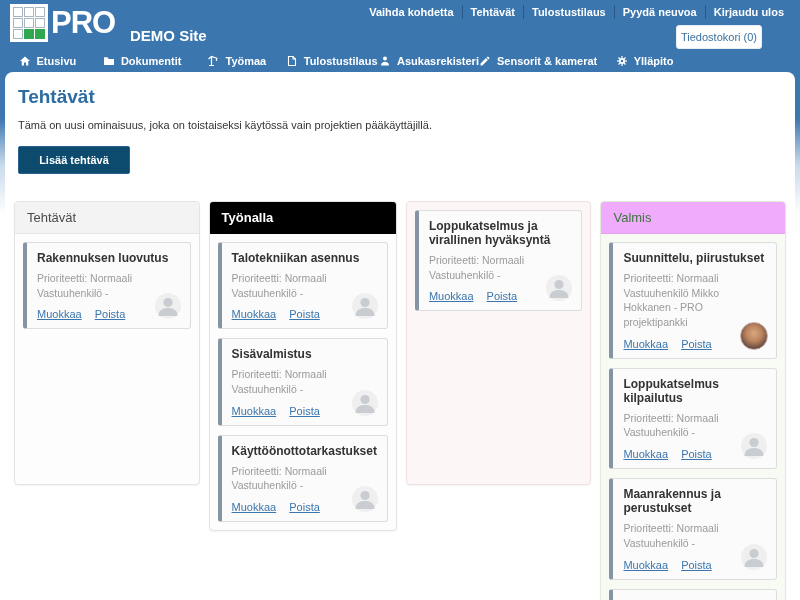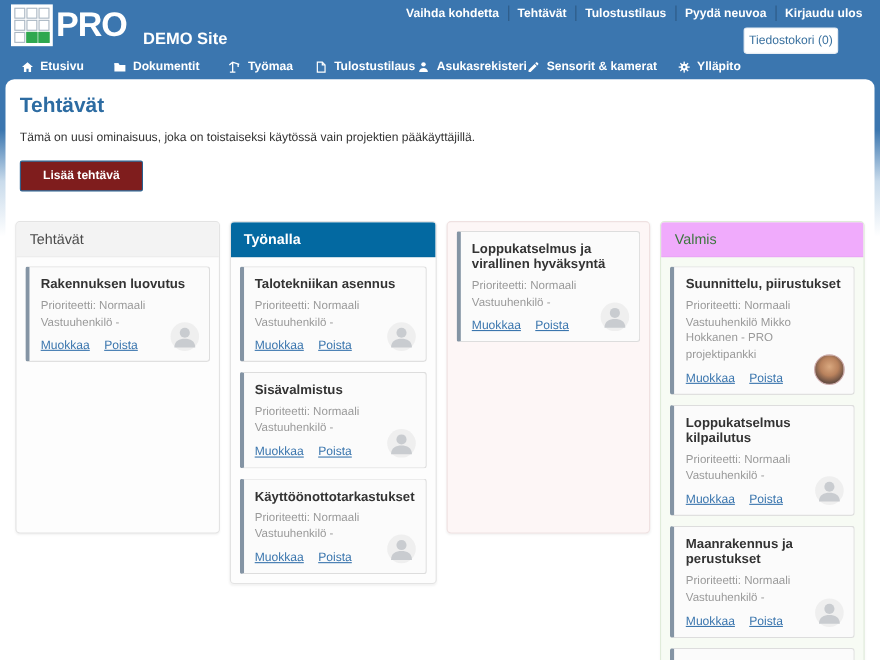--- a/index.html
+++ b/index.html
@@ -43,33 +43,33 @@
   .nav-item .nicon svg { width: 12px; height: 12px; display: block; }
 
   
   .panel {
     position: absolute; top: 72px; left: 5px; right: 5px; bottom: 0;
     background: #ffffff; border-radius: 8px 8px 0 0; padding: 14px 9px 0 9px;
   }
   .page-title { color: #2d6ca2; font-size: 19px; font-weight: bold; margin: 0 0 11px 4px; }
   .page-desc { font-size: 11px; color: #333333; margin: 0 0 15px 4px; }
   .add-btn {
-    display: inline-block; background: #7f1d1d; border: 1px solid #28608f; border-radius: 2px;
+    display: inline-block; background: #0c4a6e; border: 1px solid #28608f; border-radius: 2px;
     color: #ffffff; font-size: 11px; font-weight: bold; width: 112px; text-align: center; padding: 7px 0;
     margin-left: 4px; cursor: pointer; font-family: "Liberation Sans", sans-serif;
   }
 
   
   .board { display: flex; gap: 9px; margin-top: 27px; align-items: flex-start; }
   .column { flex: 1; border: 1px solid #e3e3e3; border-radius: 4px; min-height: 284px; background: #fdfdfd; box-shadow: 0 1px 2px rgba(0,0,0,0.05); }
   .column.stopped { background: #fdf6f6; border-color: #efe1e1; }
   .column.done { background: #f7fbf4; border-color: #e0ebd9; }
   .col-header { padding: 8px 12px; font-size: 13px; border-radius: 3px 3px 0 0; border-bottom: 1px solid rgba(0,0,0,0.05); }
   .todo .col-header { background: #f3f3f3; color: #4a4a4a; }
-  .inprogress .col-header { background: #0369a1; color: #ffffff; font-weight: bold; }
+  .inprogress .col-header { background: #000000; color: #ffffff; font-weight: bold; }
   .stopped .col-header { background: #f1dcdc; color: #a94442; }
   .done .col-header { background: #f0abfc; color: #3c763d; }
   .col-body { padding: 8px; }
 
   .card {
     position: relative; background: #fbfbfb; border: 1px solid #dddddd; border-left: 4px solid #8494a4;
     border-radius: 3px; padding: 8px 10px; margin-bottom: 9px; min-height: 66px;
   }
   .card:last-child { margin-bottom: 0; }
   .card-title { font-size: 12px; font-weight: bold; color: #333333; margin-bottom: 6px; }

